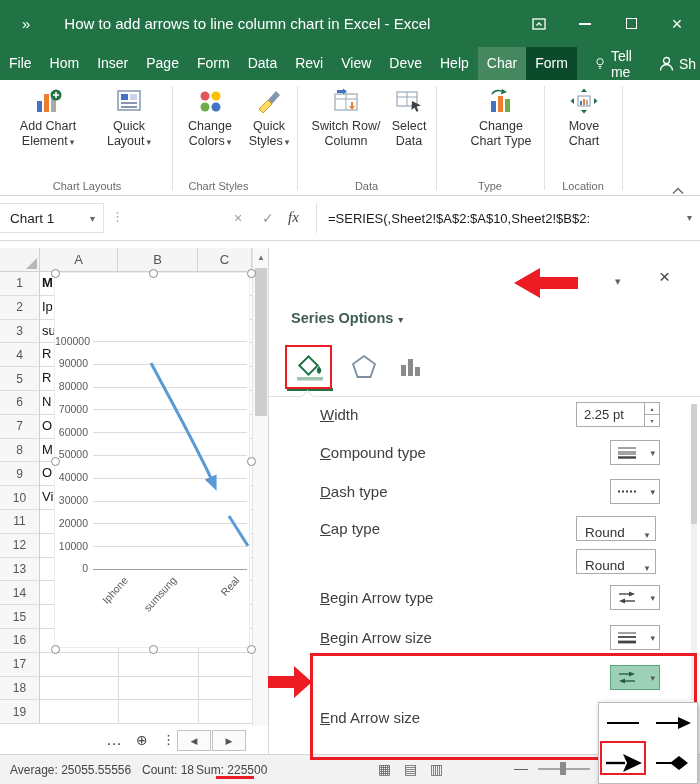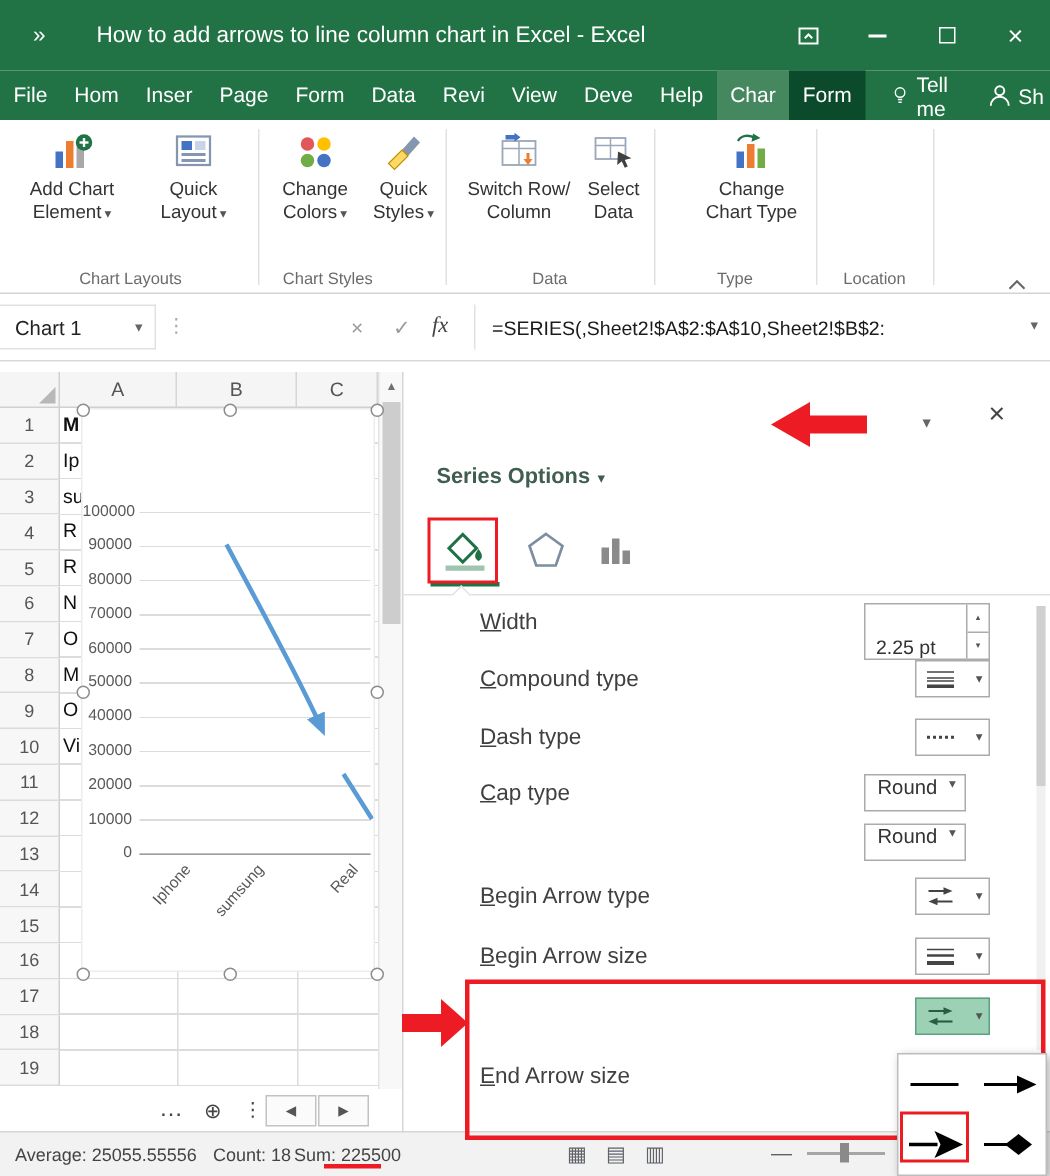--- a/index.html
+++ b/index.html
@@ -93,26 +93,26 @@
   .pcaret { position:absolute; left:346px; top:27px; font-size:11px; color:#666; }
   .pclose { position:absolute; left:390px; top:18px; font-size:19px; color:#444; }
   .psection { position:absolute; left:22px; top:62px; font-size:14.5px; font-weight:700; color:#3f5e50; }
   .psec-caret { font-size:10px; color:#3f5e50; margin-left:5px; }
   .ptab { position:absolute; top:98px; width:46px; height:42px; display:flex; align-items:center; justify-content:center; }
   .ptab-underline { position:absolute; left:18px; top:140px; width:46px; height:3px; background:#217346; }
   .pdivider { position:absolute; left:0; top:148px; width:432px; height:1px; background:#e1e1e1; }
   .pnotch { position:absolute; left:34px; top:143.5px; width:9px; height:9px; background:#fff; border-left:1px solid #e1e1e1; border-top:1px solid #e1e1e1; transform:rotate(45deg); }
   .slabel { position:absolute; left:51px; width:230px; font-size:15px; color:#404040; display:block; white-space:nowrap; }
   .slabel::first-letter { text-decoration:underline; }
-  .spinner { position:absolute; left:307px; width:84px; height:38px; border:1px solid #ababab; background:#fff; display:flex; align-items:flex-end; }
+  .spinner { position:absolute; left:307px; width:84px; height:25px; border:1px solid #ababab; background:#fff; display:flex; align-items:center; }
   .spinner .val { flex:1; padding-left:7px; font-size:13px; color:#333; }
   .spincol { width:15px; height:100%; border-left:1px solid #ababab; display:flex; flex-direction:column; }
   .spincol span { flex:1; font-size:6px; color:#555; display:flex; align-items:center; justify-content:center; }
   .spincol span:first-child { border-bottom:1px solid #ababab; }
-  .pselect { position:absolute; left:307px; width:68px; height:25px; border:1px solid #ababab; background:#fff; display:flex; align-items:flex-start; }
+  .pselect { position:absolute; left:307px; width:80px; height:25px; border:1px solid #ababab; background:#fff; display:flex; align-items:flex-end; }
   .pselect .val { flex:1; padding-left:8px; font-size:13.5px; color:#333; }
   .pselect .dd { width:16px; font-size:9px; color:#555; text-align:center; }
   .pdrop { position:absolute; left:341px; width:50px; height:25px; border:1px solid #ababab; background:#fff; display:flex; align-items:center; justify-content:space-between; padding:0 4px 0 5px; }
   .pdrop .dd { font-size:9px; color:#555; }
   .pdrop.sel-green { background:#9cd1b5; border-color:#5da183; }
   .panel-sb { position:absolute; left:422px; top:156px; width:6px; height:296px; background:#f0f0f0; }
   .panel-sb .th { position:absolute; left:0; top:0; width:6px; height:120px; background:#d0d0d0; }
 
   
   .flyout { position:absolute; left:598px; top:702px; width:100px; height:82px; background:#fff; border:1px solid #bdbdbd; box-shadow:2px 2px 6px rgba(0,0,0,.3); z-index:60; }
@@ -256,20 +256,34 @@
           <rect x="11" y="8" width="5" height="16" fill="#ed7d31"></rect>
           <rect x="18" y="11" width="5" height="13" fill="#70ad47"></rect>
         <path d="M5 6 a7 6 0 0 1 11 -2" fill="none" stroke="#217346" stroke-width="1.6"></path>
         <polygon points="15,1 20,4 14,6.5" fill="#217346"></polygon>
       </svg>
       <div class="rlabel"><span>Change</span><br>
         <span>Chart Type</span></div>
     </div>
     <div class="gsep" style="left:544px"></div>
 
+    <div class="rbtn" style="left:552px;width:64px">
+      <svg width="28" height="26" viewBox="0 0 28 26">
+        <rect x="8" y="8" width="12" height="10" fill="none" stroke="#9aa7b8" stroke-width="1.2"></rect>
+        <rect x="10" y="13" width="2" height="4" fill="#4472c4"></rect>
+          <rect x="13" y="11" width="2" height="6" fill="#ed7d31"></rect>
+          <rect x="16" y="12" width="2" height="5" fill="#a9a9a9"></rect>
+        <polygon points="14,0.5 17,4 11,4" fill="#217346"></polygon>
+          <polygon points="14,25.5 11,22 17,22" fill="#217346"></polygon>
+        <polygon points="0.5,13 4,10 4,16" fill="#217346"></polygon>
+          <polygon points="27.5,13 24,10 24,16" fill="#217346"></polygon>
+      </svg>
+      <div class="rlabel"><span>Move</span><br>
+        <span>Chart</span></div>
+    </div>
     <div class="gsep" style="left:622px"></div>
 
     <div class="glabel" style="left:4px;width:166px">Chart Layouts</div>
     <div class="glabel" style="left:158px;width:121px">Chart Styles</div>
     <div class="glabel" style="left:299px;width:135px">Data</div>
     <div class="glabel" style="left:438px;width:104px">Type</div>
     <div class="glabel" style="left:546px;width:74px">Location</div>
 
     <div class="collapse">
       <svg width="12" height="8" viewBox="0 0 12 8">

